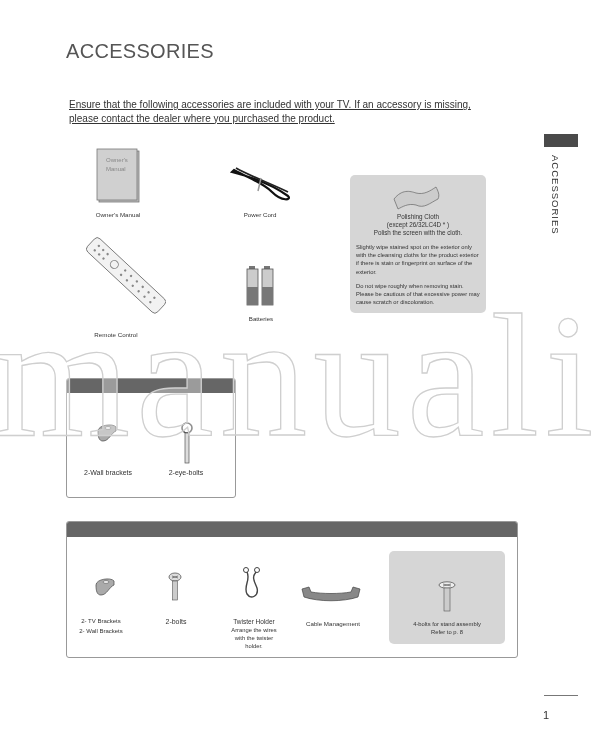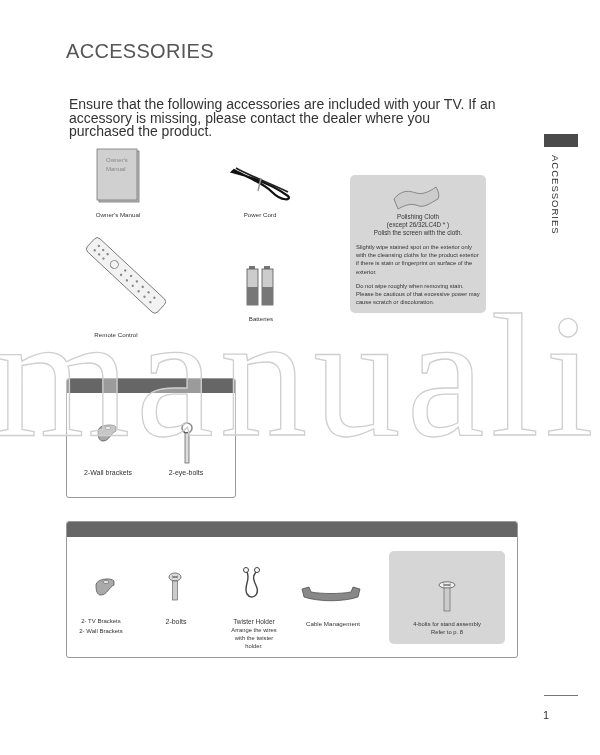--- a/index.html
+++ b/index.html
@@ -2,21 +2,21 @@
 <html><head>
 <meta charset="utf-8">
 <style>
   html, body { margin:0; padding:0; }
   body {
     width:600px; height:755px; position:relative; overflow:hidden;
     background:#ffffff; font-family:"Liberation Sans", sans-serif; color:#333;
   }
   .abs { position:absolute; }
   .page-title { left:66px; top:40px; font-size:20px; color:#555; letter-spacing:0.3px; }
-  .intro { left:69px; top:98px; width:430px; font-size:14px; line-height:13.5px; color:#333; }
+  .intro { left:69px; top:98px; width:430px; font-size:10px; line-height:13.5px; color:#333;text-decoration:underline; }
   .side-tab { left:544px; top:134px; width:34px; height:13px; background:#4a4a4a; }
   .side-label {
     left:541px; top:155px; width:20px; height:80px;
     writing-mode:vertical-rl; font-size:9.5px; letter-spacing:1px; color:#333;
   }
   .cap { font-size:6.2px; color:#333; text-align:center; }
   .cap7 { font-size:7px; color:#333; text-align:center; line-height:9px; }
   .polish-box {
     left:350px; top:175px; width:136px; height:138px; background:#d6d6d6; border-radius:5px;
   }

